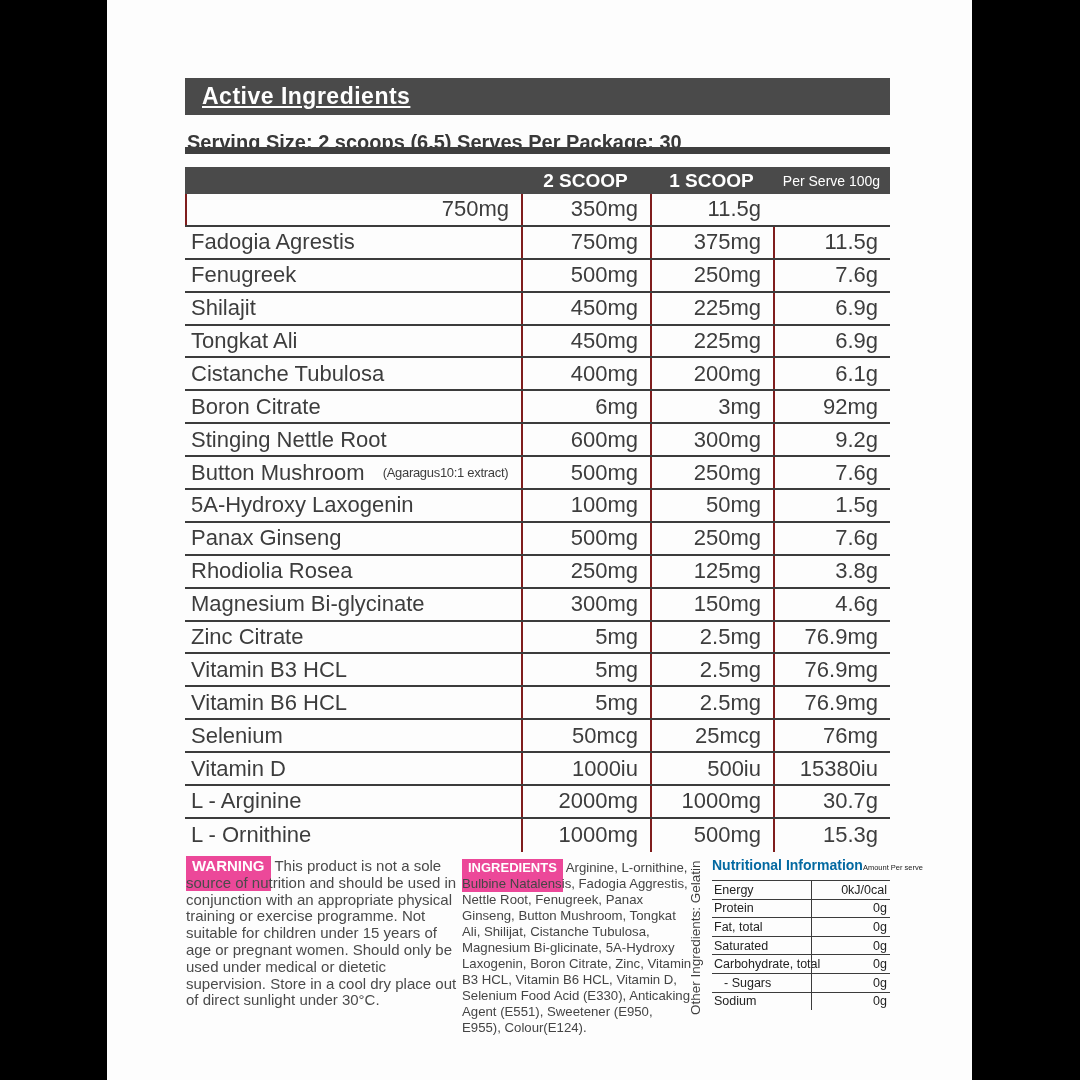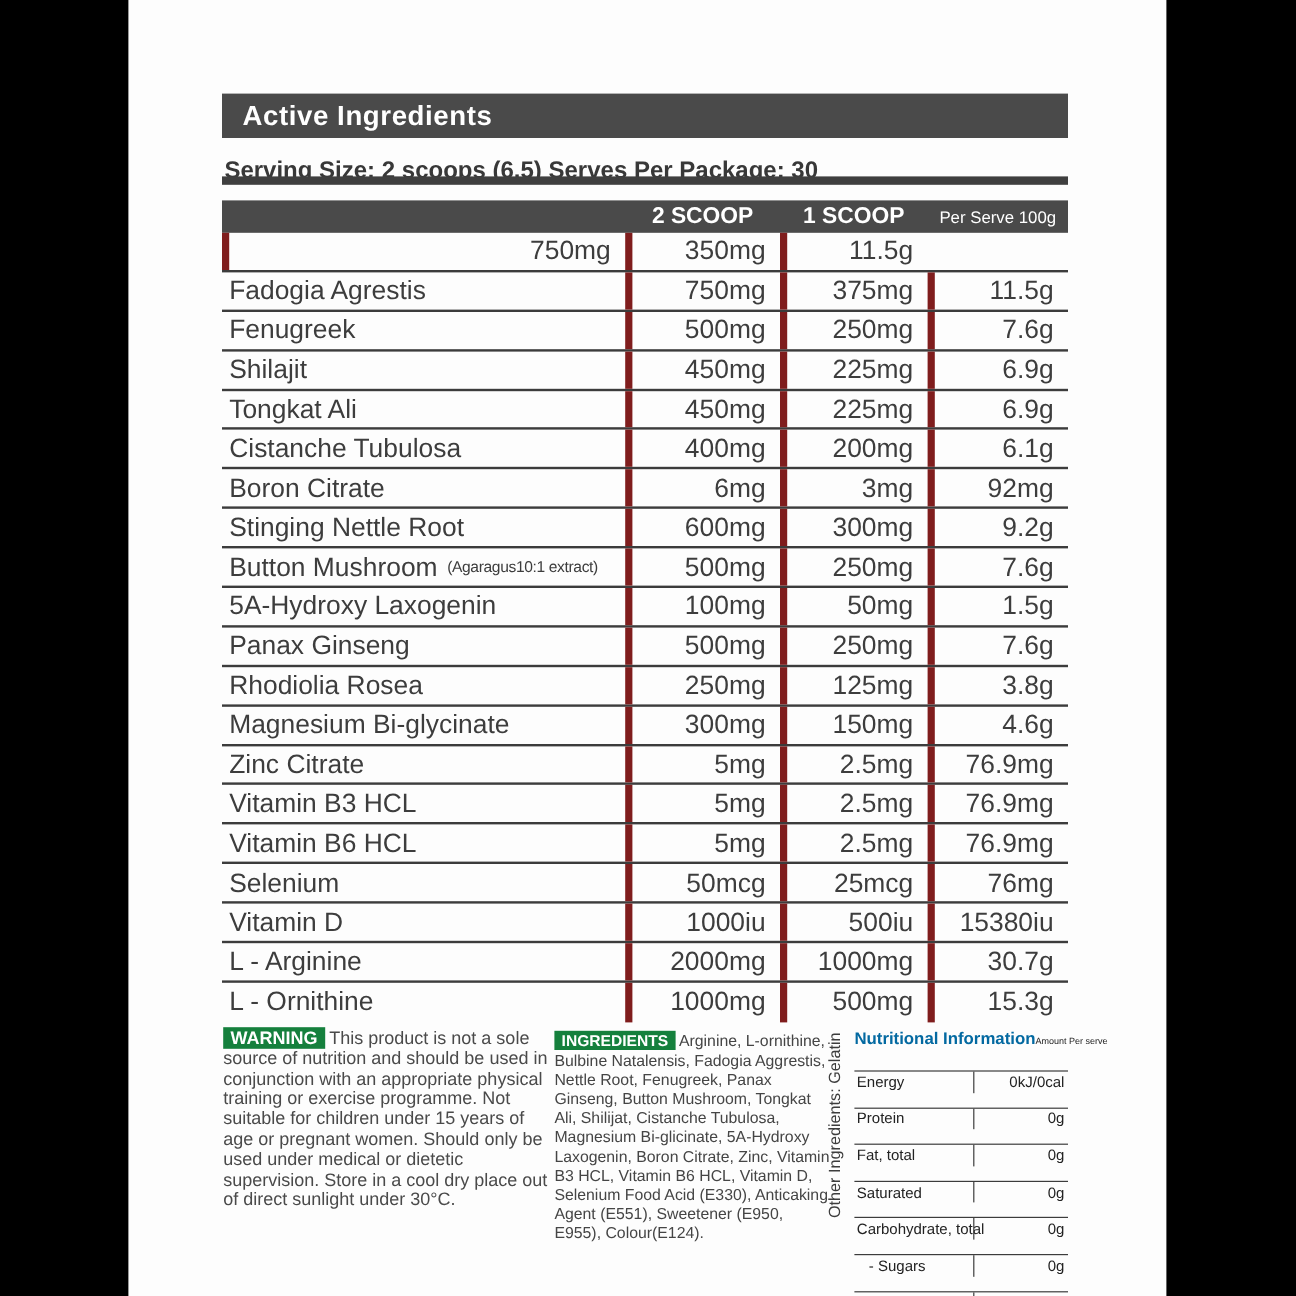--- a/index.html
+++ b/index.html
@@ -5,58 +5,58 @@
   html,body{margin:0;padding:0;}
   body{background:#ffffff;font-family:"Liberation Sans", sans-serif;}
   #page{position:relative;width:1080px;height:1080px;background:#fdfdfd;overflow:hidden;}
   .frame{position:absolute;top:0;height:1080px;background:#000;}
   #frame-left{left:0;width:107px;}
   #frame-right{left:972px;width:108px;}
 
   
   #title-bar{position:absolute;left:185px;top:78px;width:705px;height:37px;background:#4a4a4a;
     color:#fff;font-weight:bold;font-size:23px;line-height:37px;padding-left:17px;box-sizing:border-box;
-    letter-spacing:.5px;}
+    letter-spacing:.5px;text-decoration:underline;}
   #serving-line{position:absolute;left:187px;top:119px;font-weight:bold;font-size:20px;color:#383838;margin-top:12px;}
   #thick-rule{position:absolute;left:185px;top:147px;width:705px;height:7px;background:#3f3f3f;}
 
   
   #col-header-bar{position:absolute;left:185px;top:167px;width:705px;height:27px;background:#4a4a4a;
     display:grid;grid-template-columns:336px 129px 123px 117px;align-items:center;}
   .col-h{color:#fff;text-align:center;font-size:19px;font-weight:bold;}
   .col-h.light{font-weight:normal;font-size:14px;}
   #ingredient-rows{position:absolute;left:185px;top:194px;width:705px;}
   .trow{display:grid;grid-template-columns:336px 129px 123px 117px;height:32.9px;
     border-bottom:2px solid #3c3c3c;align-items:center;box-sizing:border-box;}
   .trow:last-child{border-bottom:none;}
   .cell{height:100%;display:flex;align-items:center;box-sizing:border-box;}
   .cell.name{padding-left:6px;color:#3d3d3d;font-size:22px;white-space:nowrap;}
-  .cell.name .note{font-size:13px;letter-spacing:-0.3px;margin-left:8px;}
-  .cell.val{border-left:6px solid #7f1d1d;justify-content:flex-end;padding-right:12px;
+  .cell.name .note{font-size:13px;letter-spacing:-0.3px;margin-left:18px;}
+  .cell.val{border-left:2px solid #7f1d1d;justify-content:flex-end;padding-right:12px;
     color:#3d3d3d;font-size:22px;}
 
   
   #warning-block{position:absolute;left:186px;top:858px;width:276px;font-size:15px;line-height:16.8px;
     color:#4a4a4a;}
-  .hl-label{background:#15803d;color:#fff;font-weight:bold;padding:1px 6px 0 6px;}
+  .hl-label{background:#ec4899;color:#fff;font-weight:bold;padding:1px 6px 17px 6px;}
   
   #ingredients-block{position:absolute;left:462px;top:860px;width:233px;font-size:13.2px;
     line-height:16px;color:#454545;}
   #ingredients-block .hl-label{font-size:13px;}
 
   
   #other-ingredients{position:absolute;left:688px;top:855px;height:160px;
     writing-mode:vertical-rl;transform:rotate(180deg);font-size:13.5px;color:#3d3d3d;
     text-align:left;white-space:nowrap;}
   #nutrition-panel{position:absolute;left:712px;top:857px;width:178px;}
   #nutrition-title-row{display:flex;align-items:baseline;justify-content:space-between;height:23px;}
   #nutrition-title{font-weight:bold;font-size:14px;color:#0369a1;white-space:nowrap;}
   #nutrition-amount{font-size:7.5px;color:#222;white-space:nowrap;}
   .nrow{display:grid;grid-template-columns:99px 1fr;height:18.6px;border-top:1.5px solid #3c3c3c;
-    align-items:center;box-sizing:border-box;margin-top:12px;}
+    align-items:center;box-sizing:border-box;}
   .nrow .lbl{font-size:12.5px;color:#222;padding-left:2px;white-space:nowrap;}
   .nrow .lbl.indent{padding-left:12px;}
   .nrow .nval{font-size:12.5px;color:#222;text-align:right;border-left:1.5px solid #3c3c3c;
     height:100%;display:flex;align-items:center;justify-content:flex-end;padding-right:3px;box-sizing:border-box;}
 </style>
 </head>
 <body>
 
 <div id="page">
   <div id="frame-left" class="frame"></div>

